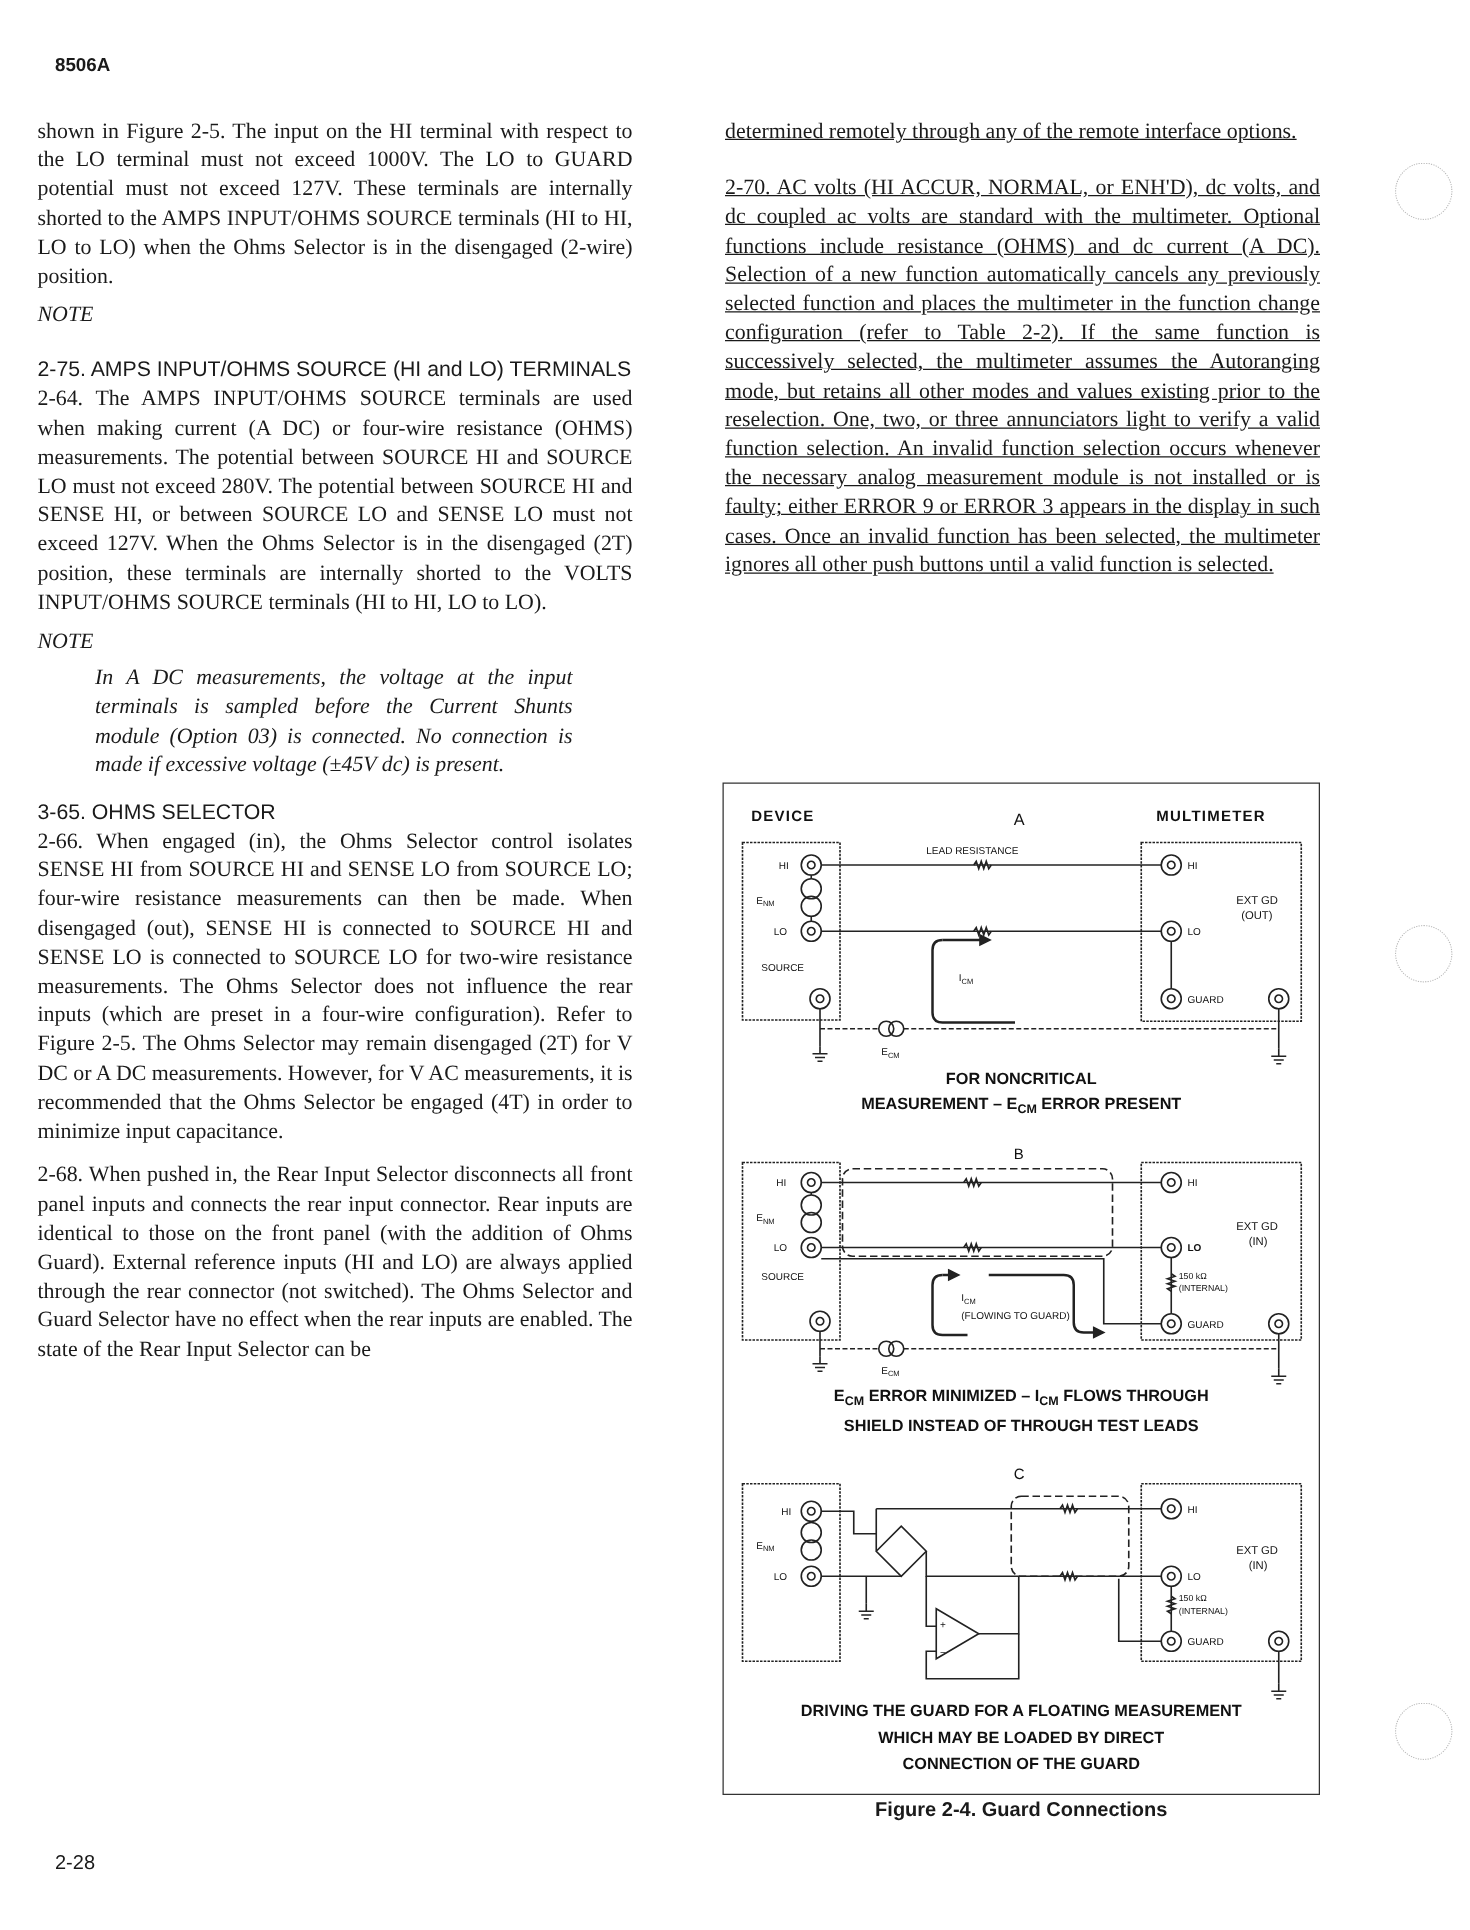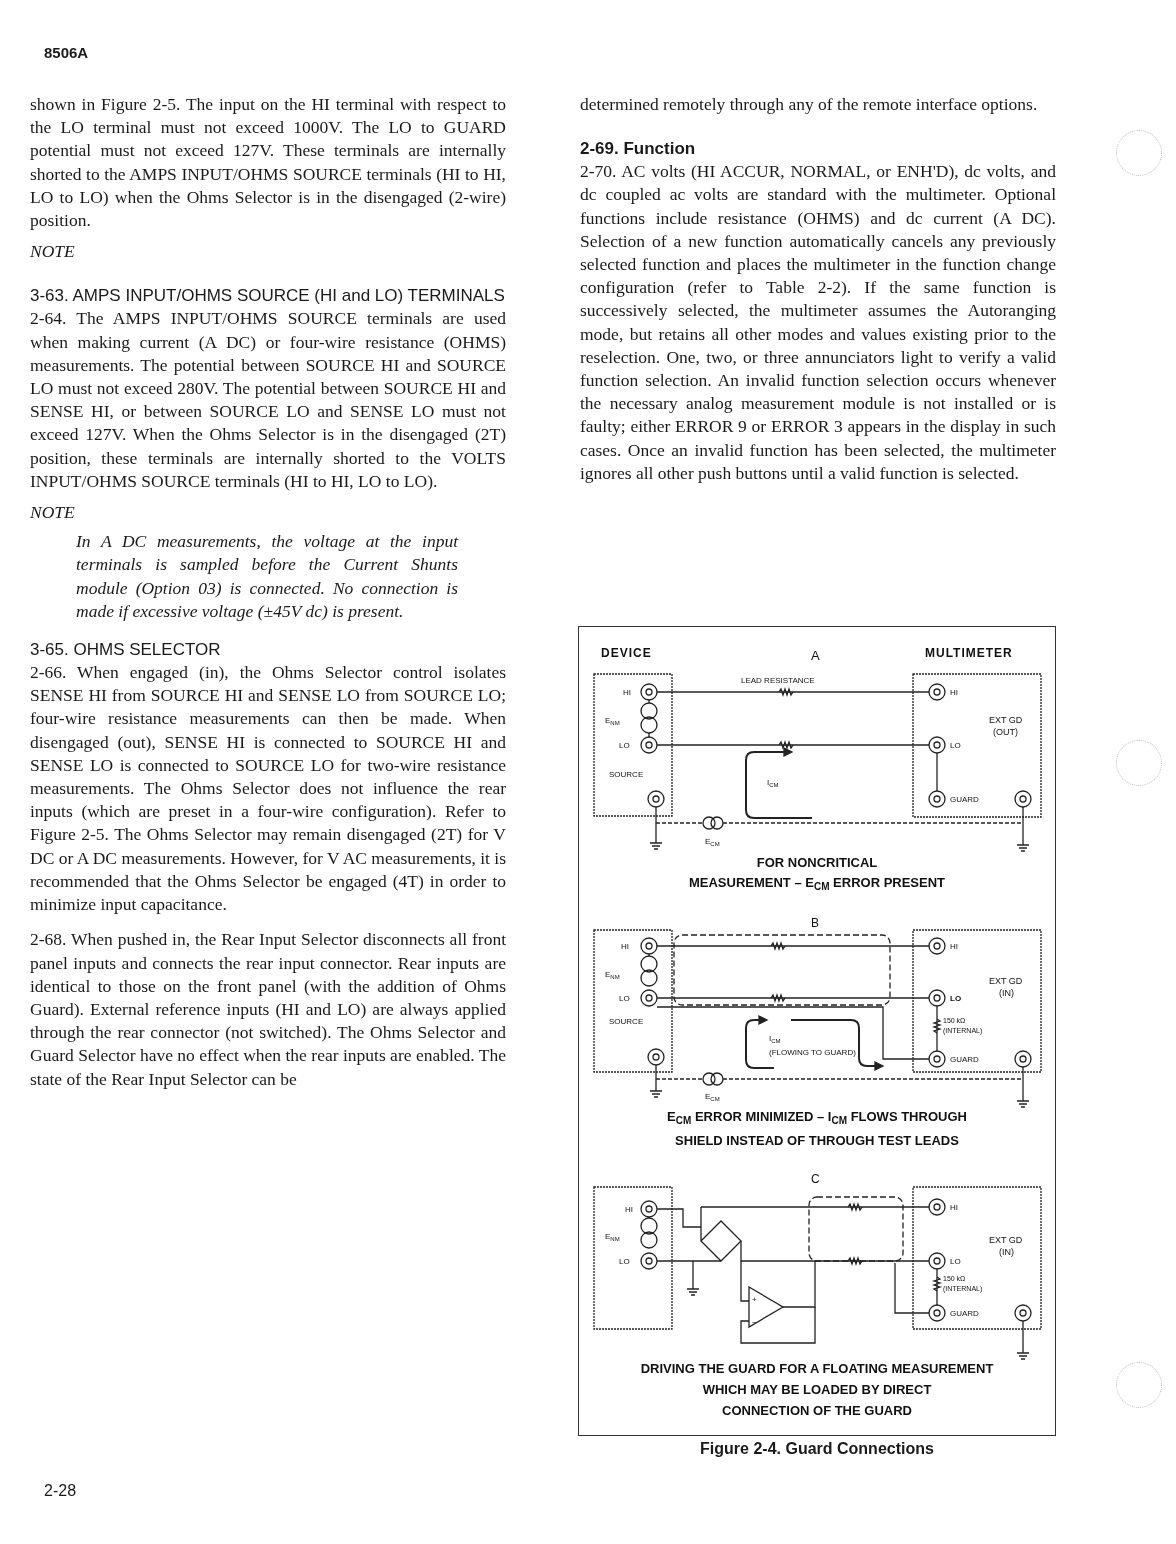--- a/index.html
+++ b/index.html
@@ -1,56 +1,55 @@
 <!DOCTYPE html>
 <html><head>
 <meta charset="utf-8">
 <style>
   html,body{margin:0;padding:0;background:#fff;}
   body{width:1176px;height:1544px;position:relative;overflow:hidden;color:#1a1a1a;}
   .hdr{position:absolute;left:44px;top:44px;font-family:"Liberation Sans",sans-serif;font-size:15px;font-weight:bold;}
   .pgnum{position:absolute;left:44px;top:1482px;font-family:"Liberation Sans",sans-serif;font-size:16px;}
   .col{position:absolute;font-family:"Liberation Serif",serif;font-size:17.5px;line-height:23.2px;text-align:justify;}
   .colL{left:30px;top:93px;width:476px;}
-  .colR{left:580px;top:93px;width:476px;}
+  .colR{left:580px;top:93px;width:476px;text-decoration:underline;}
   .col p{margin:0;}
   .sh{font-family:"Liberation Sans",sans-serif;font-size:17px;line-height:22px;text-align:left;margin:0;}
   .sh.bold{font-weight:bold;}
   .note-h{font-style:italic;margin:8px 0 6px 0 !important;}
   .note{font-style:italic;margin:0 48px 0 46px !important;text-align:justify;}
   .gap{height:16px;}
   .fig{position:absolute;left:578px;top:626px;width:476px;height:808px;border:1.5px solid #333;}
   .fig svg{position:absolute;left:0;top:0;}
   .figcap{position:absolute;left:578px;top:1440px;width:478px;text-align:center;font-family:Liberation Sans, sans-serif;font-weight:bold;font-size:16px;}
   .scan{position:absolute;right:14px;width:44px;height:44px;border-radius:50%;border:1px dotted #bbb;}
 </style>
 </head>
 <body>
 
 <div class="hdr">8506A</div>
 
 <div class="col colL">
   <p>shown in Figure 2-5. The input on the HI terminal with respect to the LO terminal must not exceed 1000V. The LO to GUARD potential must not exceed 127V. These terminals are internally shorted to the AMPS INPUT/OHMS SOURCE terminals (HI to HI, LO to LO) when the Ohms Selector is in the disengaged (2-wire) position.</p>
   <p class="note-h">NOTE</p>
   <div class="gap"></div>
-  <p class="sh">3-63.   AMPS INPUT/OHMS SOURCE (HI and LO) TERMINALS</p>
+  <p class="sh">2-75.   AMPS INPUT/OHMS SOURCE (HI and LO) TERMINALS</p>
   <p>2-64.   The AMPS INPUT/OHMS SOURCE terminals are used when making current (A DC) or four-wire resistance (OHMS) measurements. The potential between SOURCE HI and SOURCE LO must not exceed 280V. The potential between SOURCE HI and SENSE HI, or between SOURCE LO and SENSE LO must not exceed 127V. When the Ohms Selector is in the disengaged (2T) position, these terminals are internally shorted to the VOLTS INPUT/OHMS SOURCE terminals (HI to HI, LO to LO).</p>
   <p class="note-h">NOTE</p>
   <p class="note">In A DC measurements, the voltage at the input terminals is sampled before the Current Shunts module (Option 03) is connected. No connection is made if excessive voltage (±45V dc) is present.</p>
   <div class="gap"></div>
   <p class="sh">3-65.   OHMS SELECTOR</p>
   <p>2-66.   When engaged (in), the Ohms Selector control isolates SENSE HI from SOURCE HI and SENSE LO from SOURCE LO; four-wire resistance measurements can then be made. When disengaged (out), SENSE HI is connected to SOURCE HI and SENSE LO is connected to SOURCE LO for two-wire resistance measurements. The Ohms Selector does not influence the rear inputs (which are preset in a four-wire configuration). Refer to Figure 2-5. The Ohms Selector may remain disengaged (2T) for V DC or A DC measurements. However, for V AC measurements, it is recommended that the Ohms Selector be engaged (4T) in order to minimize input capacitance.</p>
   <div class="gap" style="height:12px"></div>
   <p>2-68.   When pushed in, the Rear Input Selector disconnects all front panel inputs and connects the rear input connector. Rear inputs are identical to those on the front panel (with the addition of Ohms Guard). External reference inputs (HI and LO) are always applied through the rear connector (not switched). The Ohms Selector and Guard Selector have no effect when the rear inputs are enabled. The state of the Rear Input Selector can be</p>
 </div>
 
 <div class="col colR">
   <p>determined remotely through any of the remote interface options.</p>
   <div class="gap" style="height:22px"></div>
-  <p class="sh bold">2-69.   Function</p>
   <p>2-70.   AC volts (HI ACCUR, NORMAL, or ENH'D), dc volts, and dc coupled ac volts are standard with the multimeter. Optional functions include resistance (OHMS) and dc current (A DC). Selection of a new function automatically cancels any previously selected function and places the multimeter in the function change configuration (refer to Table 2-2). If the same function is successively selected, the multimeter assumes the Autoranging mode, but retains all other modes and values existing prior to the reselection. One, two, or three annunciators light to verify a valid function selection. An invalid function selection occurs whenever the necessary analog measurement module is not installed or is faulty; either ERROR 9 or ERROR 3 appears in the display in such cases. Once an invalid function has been selected, the multimeter ignores all other push buttons until a valid function is selected.</p>
 </div>
 
 <div class="fig">
 <svg width="476" height="808" viewBox="0 0 476 808" font-family="Liberation Sans, sans-serif" fill="none" stroke="#222" stroke-width="1.3">
   <defs>
     <g id="term">
           <circle r="8" fill="#fff"></circle>
           <circle r="3"></circle>
         </g>

